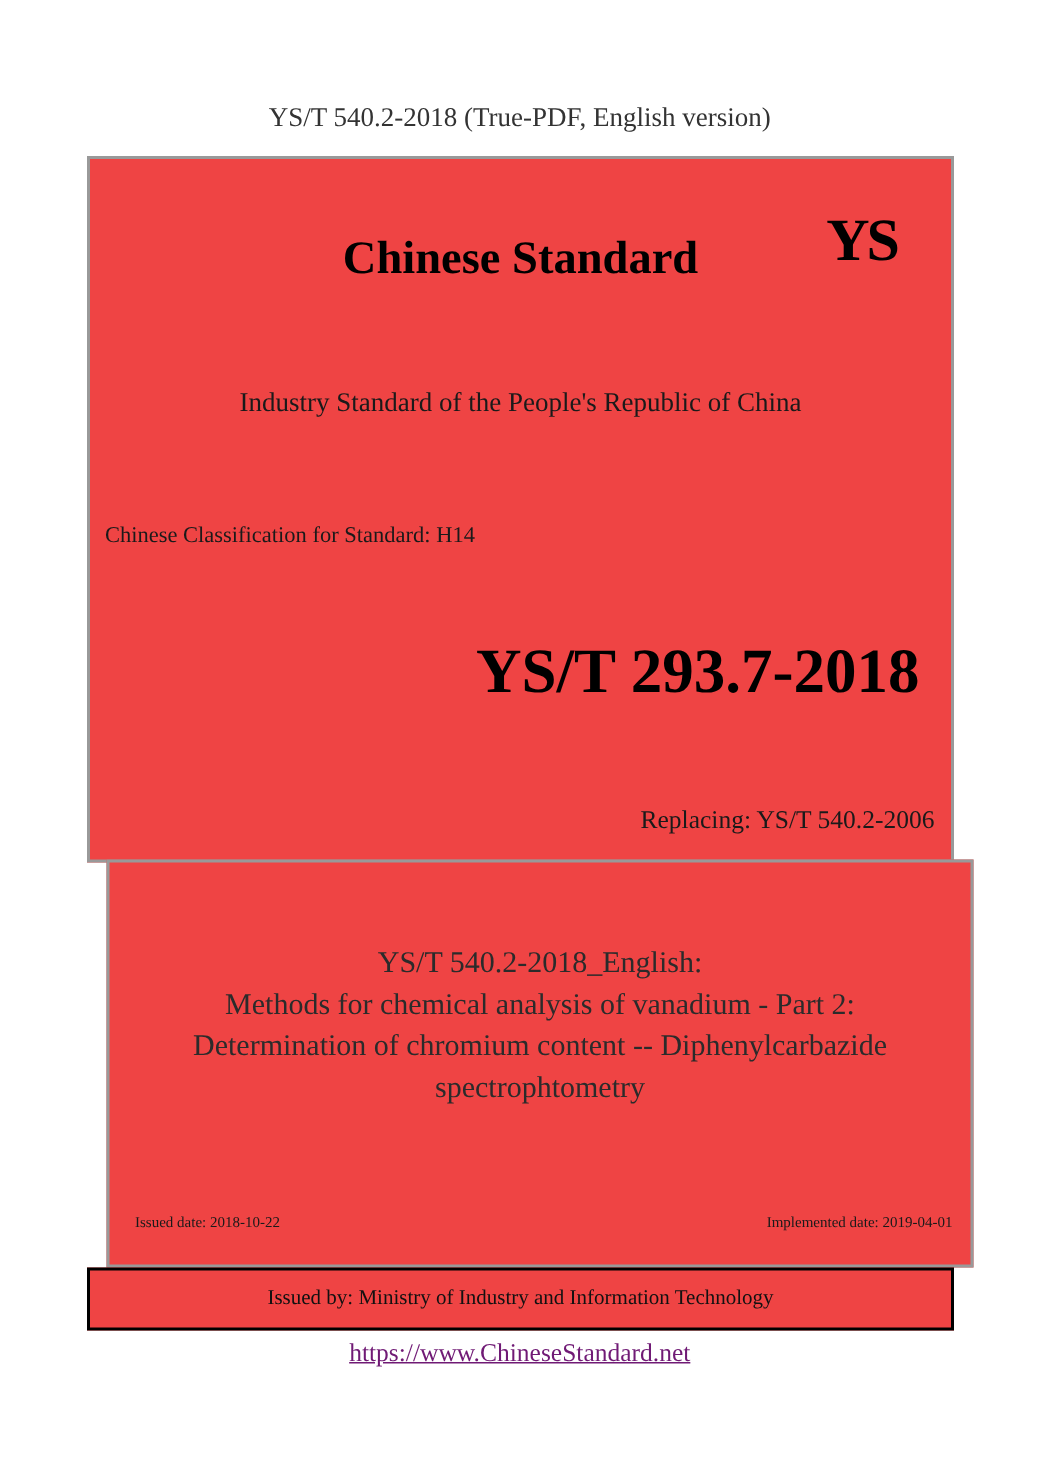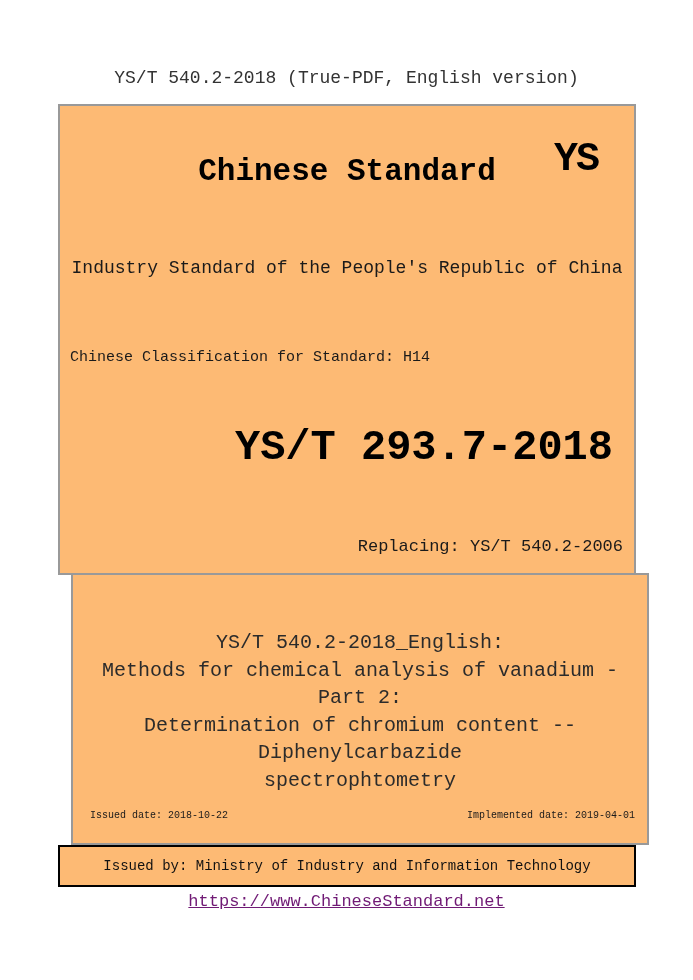--- a/index.html
+++ b/index.html
@@ -5,39 +5,39 @@
   html, body {
     margin: 0;
     padding: 0;
     background: #ffffff;
   }
   .page {
     position: relative;
     width: 693px;
     height: 944px;
     background: #ffffff;
-    font-family: Liberation Mono, monospace;
+    font-family: Liberation Serif, serif;
     color: #1a1a1a;
     overflow: hidden;
   }
   .header-title {
     position: absolute;
     top: 68px;
     left: 0;
     width: 100%;
     text-align: center;
     font-size: 18px;
     color: #333333;
   }
   .box {
     position: absolute;
     left: 58px;
     width: 574px;
     border: 2px solid #999999;
-    background: #fdba74;
+    background: #ef4444;
     box-sizing: content-box;
   }
   .box-main {
     top: 104px;
     height: 467px;
   }
   .box-title {
     top: 573px;
     height: 268px;
     margin-left: 13px;

